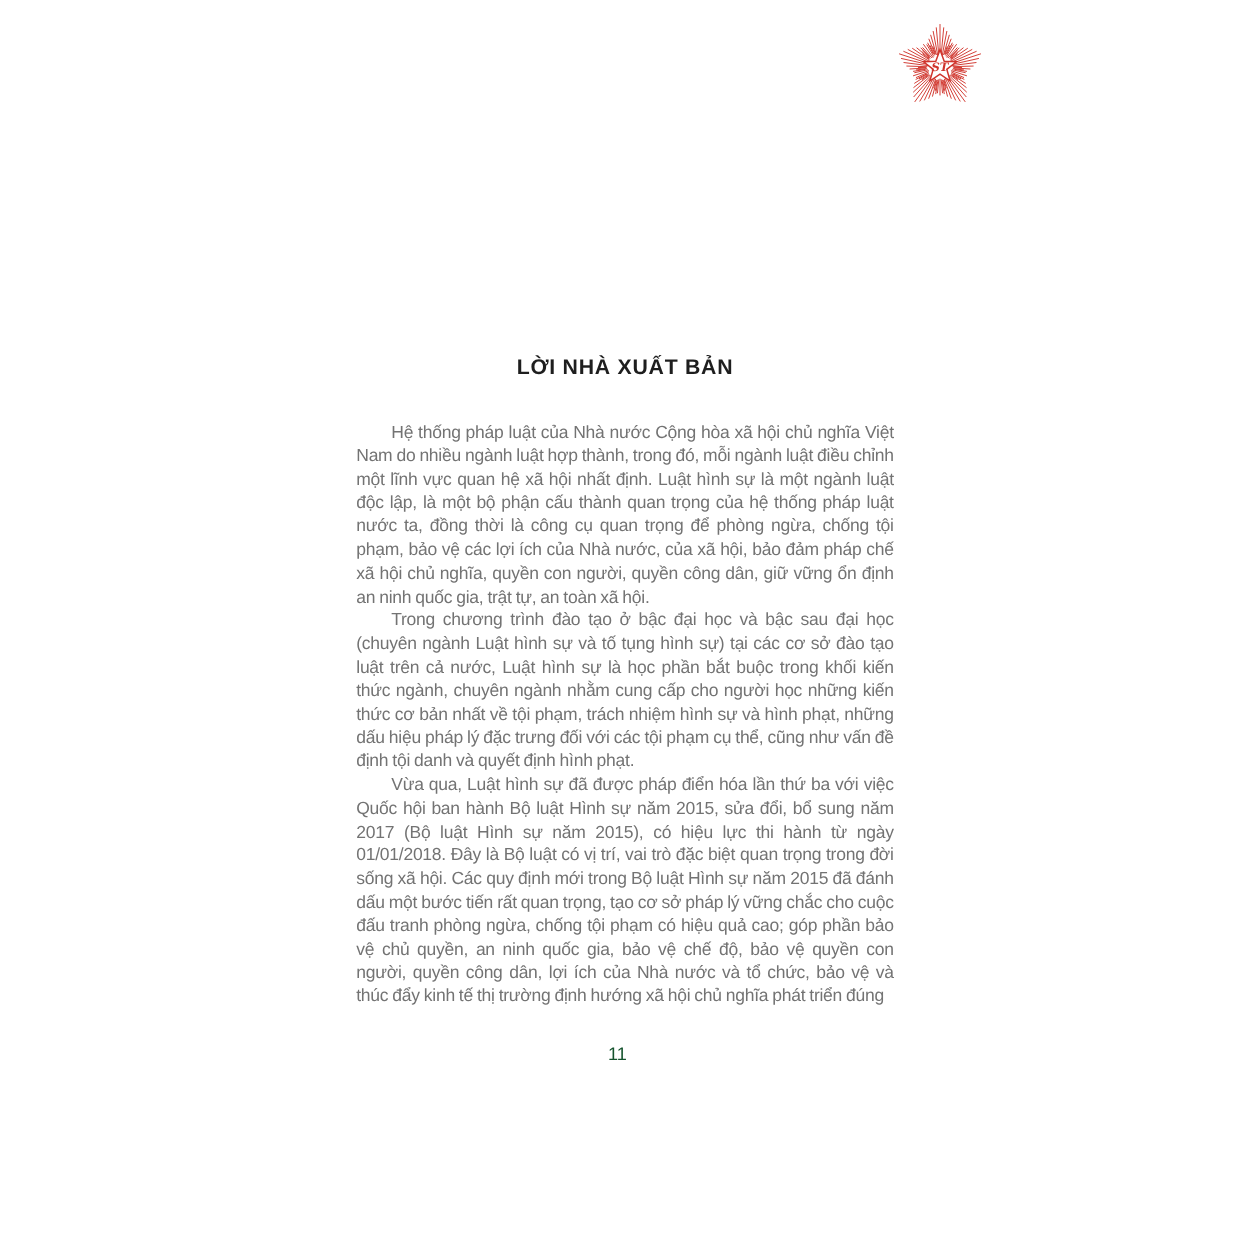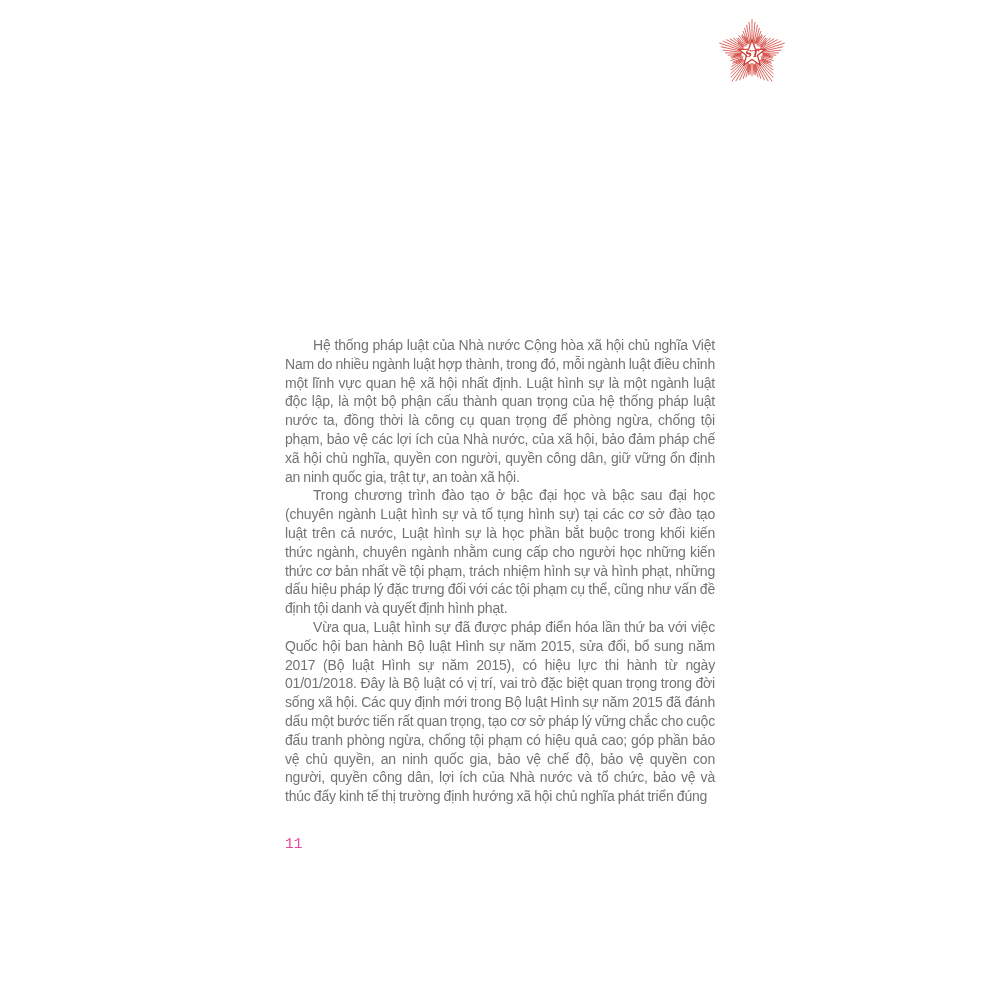--- a/index.html
+++ b/index.html
@@ -49,24 +49,23 @@
   .body p {
     margin: 0;
     text-align: justify;
     text-indent: 28px;
   }
   .page-number {
     position: absolute;
     left: 285px;
     top: 836px;
     width: 418px;
-    text-align: left;
+    text-align: center;
     font-size: 14.5px;
-    color: #ec4899;
-    font-family: Liberation Mono, monospace;
+    color: #14532d;
   }
 </style>
 </head>
 <body>
 
 <div class="page">
 
   <div class="logo">
     <svg id="logo-svg" viewBox="0 0 100 100" xmlns="http://www.w3.org/2000/svg">
       <g id="logo-rays">
@@ -159,20 +158,21 @@
           <line x1="43.53" y1="43.10" x2="34.13" y2="30.16" stroke="#d0342c" stroke-width="0.9"></line>
           <line x1="44.10" y1="41.94" x2="37.35" y2="30.44" stroke="#d0342c" stroke-width="0.9"></line>
           <line x1="44.83" y1="40.80" x2="40.35" y2="31.12" stroke="#d0342c" stroke-width="0.9"></line>
           <line x1="45.72" y1="39.72" x2="43.09" y2="32.17" stroke="#d0342c" stroke-width="0.9"></line>
         </g>
       <polygon id="logo-star" fill="#ffffff" points="50.00,35.50 54.00,46.50 65.69,46.90 56.47,54.10 59.70,65.35 50.00,58.80 40.30,65.35 43.53,54.10 34.31,46.90 46.00,46.50" stroke="#d0342c" stroke-width="1.4"></polygon>
       <text id="logo-monogram" x="50" y="56" text-anchor="middle" font-family="DejaVu Serif, serif" font-style="italic" font-weight="bold" font-size="11" fill="#d0342c">ST</text>
     </svg>
   </div>
 
+  <h1 class="title">LỜI NHÀ XUẤT BẢN</h1>
 
   <div class="body">
     <p>Hệ thống pháp luật của Nhà nước Cộng hòa xã hội chủ nghĩa Việt Nam do nhiều ngành luật hợp thành, trong đó, mỗi ngành luật điều chỉnh một lĩnh vực quan hệ xã hội nhất định. Luật hình sự là một ngành luật độc lập, là một bộ phận cấu thành quan trọng của hệ thống pháp luật nước ta, đồng thời là công cụ quan trọng để phòng ngừa, chống tội phạm, bảo vệ các lợi ích của Nhà nước, của xã hội, bảo đảm pháp chế xã hội chủ nghĩa, quyền con người, quyền công dân, giữ vững ổn định an ninh quốc gia, trật tự, an toàn xã hội.</p>
     <p>Trong chương trình đào tạo ở bậc đại học và bậc sau đại học (chuyên ngành Luật hình sự và tố tụng hình sự) tại các cơ sở đào tạo luật trên cả nước, Luật hình sự là học phần bắt buộc trong khối kiến thức ngành, chuyên ngành nhằm cung cấp cho người học những kiến thức cơ bản nhất về tội phạm, trách nhiệm hình sự và hình phạt, những dấu hiệu pháp lý đặc trưng đối với các tội phạm cụ thể, cũng như vấn đề định tội danh và quyết định hình phạt.</p>
     <p>Vừa qua, Luật hình sự đã được pháp điển hóa lần thứ ba với việc Quốc hội ban hành Bộ luật Hình sự năm 2015, sửa đổi, bổ sung năm 2017 (Bộ luật Hình sự năm 2015), có hiệu lực thi hành từ ngày 01/01/2018. Đây là Bộ luật có vị trí, vai trò đặc biệt quan trọng trong đời sống xã hội. Các quy định mới trong Bộ luật Hình sự năm 2015 đã đánh dấu một bước tiến rất quan trọng, tạo cơ sở pháp lý vững chắc cho cuộc đấu tranh phòng ngừa, chống tội phạm có hiệu quả cao; góp phần bảo vệ chủ quyền, an ninh quốc gia, bảo vệ chế độ, bảo vệ quyền con người, quyền công dân, lợi ích của Nhà nước và tổ chức, bảo vệ và thúc đẩy kinh tế thị trường định hướng xã hội chủ nghĩa phát triển đúng</p>
   </div>
 
   <div class="page-number">11</div>
 
 </div>

